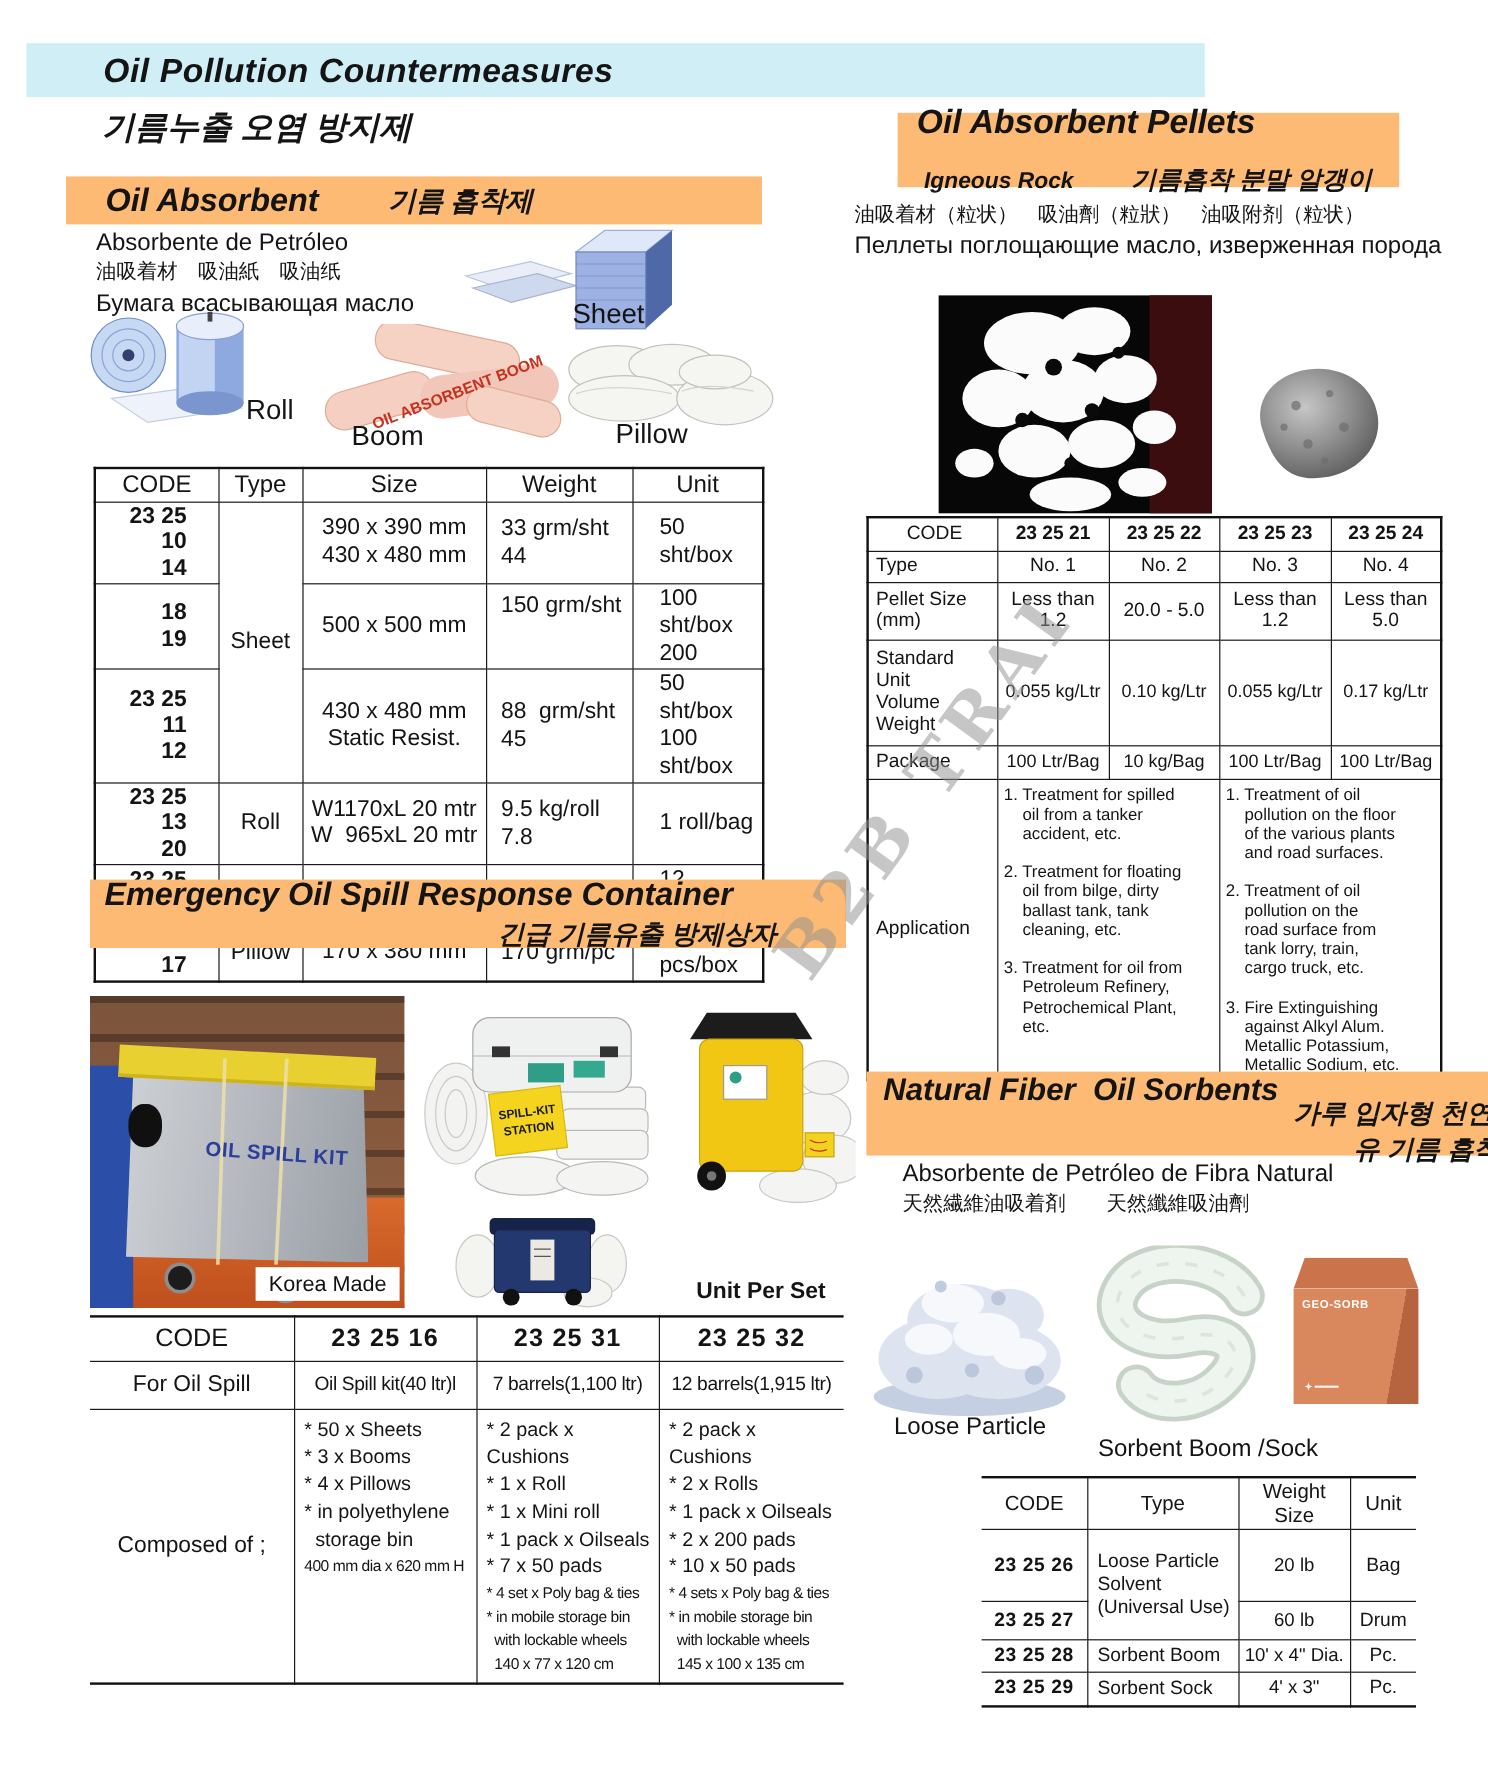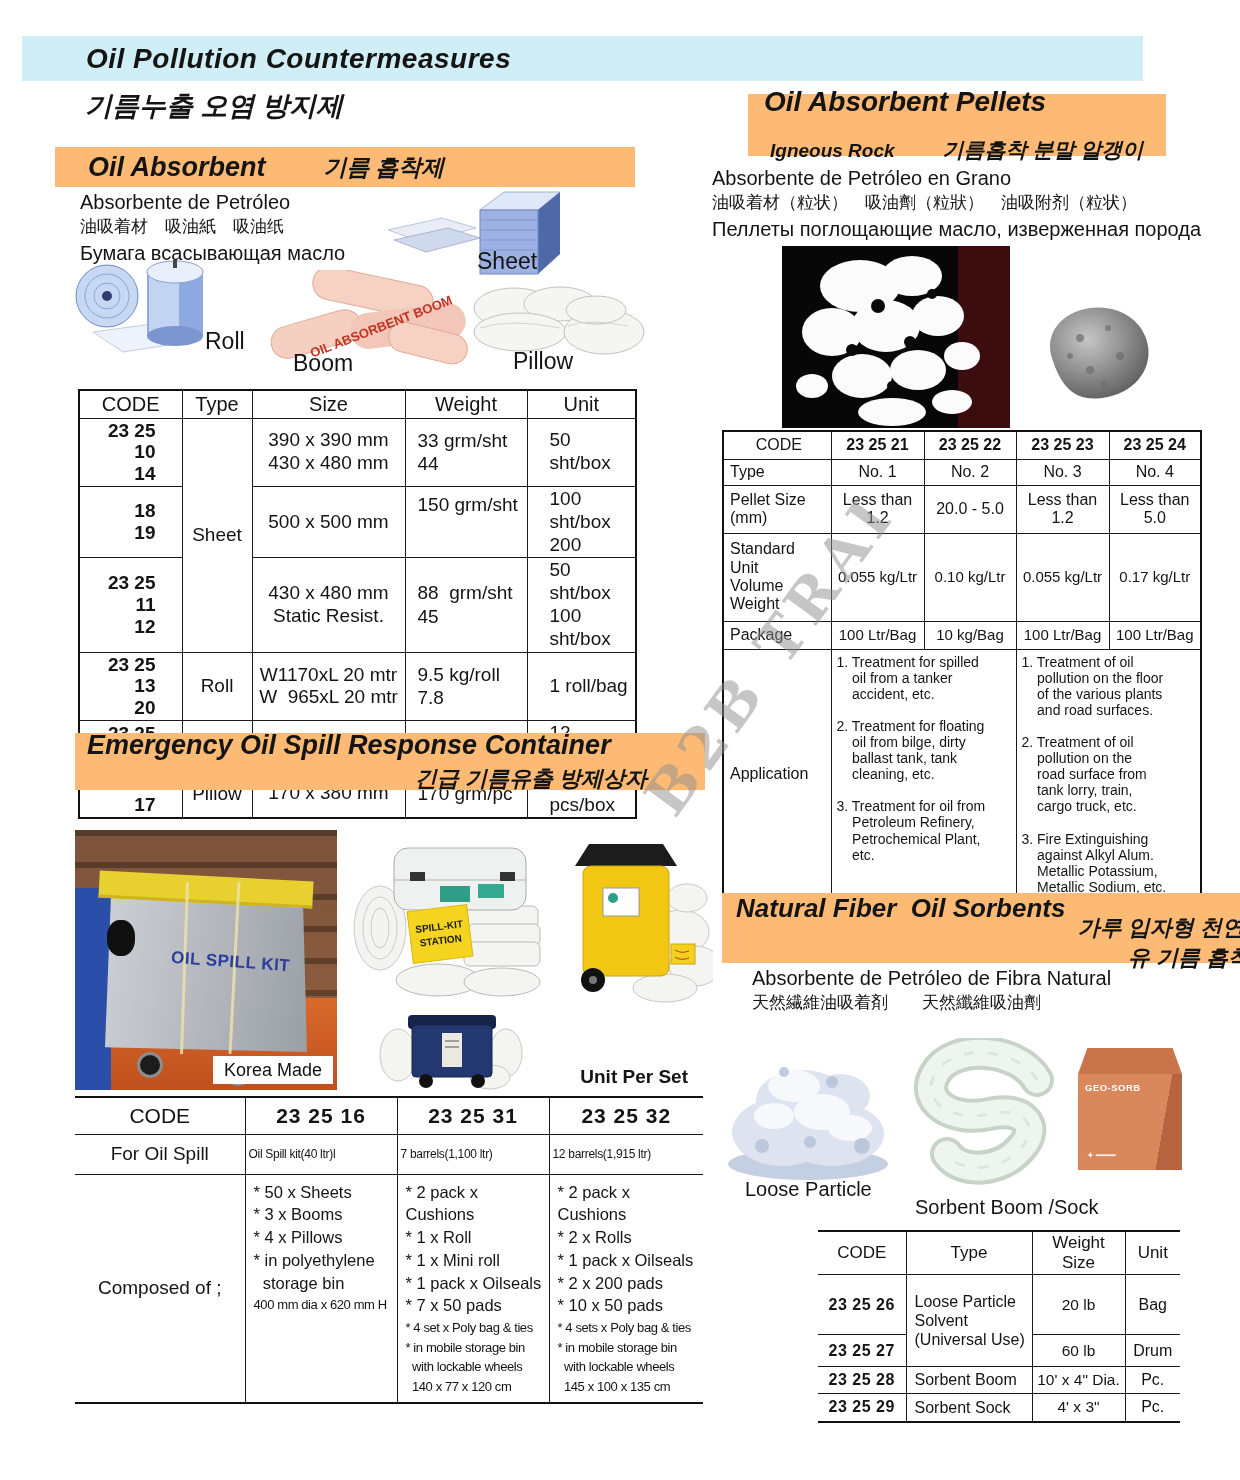--- a/index.html
+++ b/index.html
@@ -3,21 +3,21 @@
 <meta charset="utf-8">
 <style>
   html,body{margin:0;padding:0;background:#fff;}
   .page{position:relative;width:1240px;height:1480px;background:#fff;overflow:hidden;
         font-family:"Liberation Sans",sans-serif;color:#141414;}
   .abs{position:absolute;}
   .band{position:absolute;background:#fdba74;}
   .band.cyan{background:#cfeef6;}
 
   
-  .title-band{left:22px;top:36px;width:1121px;height:45px;display:flex;align-items:center;}
+  .title-band{left:22px;top:36px;width:982px;height:45px;display:flex;align-items:center;}
   .title-band .h{font-size:28px;font-weight:bold;font-style:italic;margin-left:64px;letter-spacing:.5px;}
   .kr-page-title{left:85px;top:88px;font-size:27px;font-weight:bold;font-style:italic;}
 
   .band-absorbent{left:55px;top:147px;width:580px;height:40px;display:flex;align-items:center;}
   .band-absorbent .h1{font-size:27px;font-weight:bold;font-style:italic;margin-left:33px;}
   .band-absorbent .h1kr{font-size:23px;font-weight:bold;font-style:italic;margin-left:58px;font-family:Liberation Serif, serif;}
 
   .band-emergency{left:75px;top:733px;width:630px;height:57px;display:flex;flex-direction:column;justify-content:center;}
   .band-emergency .h1{font-size:27px;font-weight:bold;font-style:italic;margin-left:12px;}
   .band-emergency .h2{font-size:22px;font-weight:bold;font-style:italic;text-align:right;margin-right:58px;margin-top:3px;}
@@ -56,21 +56,21 @@
   .t1 .wt{text-align:left;padding-left:12px;white-space:pre-wrap;line-height:1.25;}
   .t1 .un{text-align:left;padding-left:22px;white-space:pre-wrap;line-height:1.2;}
   .t1 .small{font-size:14px;letter-spacing:-0.3px;}
 
   .t2{left:75px;top:1096px;width:628px;font-size:19px;border-top:2px solid #111;border-bottom:2px solid #111;}
   .t2 td:first-child{border-left:none;}
   .t2 td:last-child{border-right:none;}
   .t2 .head td{text-align:center;font-size:21px;}
   .t2 .bcode{font-weight:bold;letter-spacing:1px;}
   .t2 .lab{text-align:center;}
-  .t2 .fv{font-size:12px;letter-spacing:-0.3px;}
+  .t2 .fv{text-align:center;font-size:16px;letter-spacing:-0.3px;}
   .t2 .comp{vertical-align:top;padding:6px 2px 6px 8px;}
   .comp-main{font-size:16.5px;line-height:1.38;white-space:pre-wrap;}
   .comp-fine{font-size:13px;letter-spacing:-0.4px;line-height:1.5;white-space:pre-wrap;margin-top:1px;}
 
   .t3{left:722px;top:430px;width:478px;font-size:16px;border:2px solid #111;}
   .t3 .rl{text-align:left;padding-left:6px;white-space:pre-wrap;line-height:1.15;}
   .t3 .c{text-align:center;white-space:pre-wrap;line-height:1.12;}
   .t3 .bold{font-weight:bold;}
   .t3 .app{vertical-align:top;text-align:left;white-space:pre-wrap;font-size:14px;line-height:1.15;padding:4px 2px 4px 5px;}
 
@@ -393,21 +393,20 @@
     </table>
 
   <div class="band band-pellets">
     <div class="h1">Oil Absorbent Pellets</div>
     <div class="row2">
       <span class="h2">Igneous Rock</span>
       <span class="h2kr">기름흡착 분말 알갱이</span>
     </div>
   </div>
   <div class="abs subs subs2">
-    <div class="sub-es">Absorbente de Petróleo en Grano</div>
     <div class="sub-cjk">油吸着材（粒状）　吸油劑（粒狀）　油吸附剂（粒状）</div>
     <div class="sub-ru">Пеллеты поглощающие масло, изверженная порода</div>
   </div>
 
   <svg class="abs" style="left:782px;top:246px;" width="228" height="182" viewBox="0 0 228 182">
     <rect width="228" height="182" fill="#070707"></rect>
     <rect x="176" width="52" height="182" fill="#3c0d0e"></rect>
     <g fill="#fbfbfb">
       <ellipse cx="78" cy="40" rx="40" ry="26"></ellipse>
       <ellipse cx="130" cy="30" rx="30" ry="20"></ellipse>

